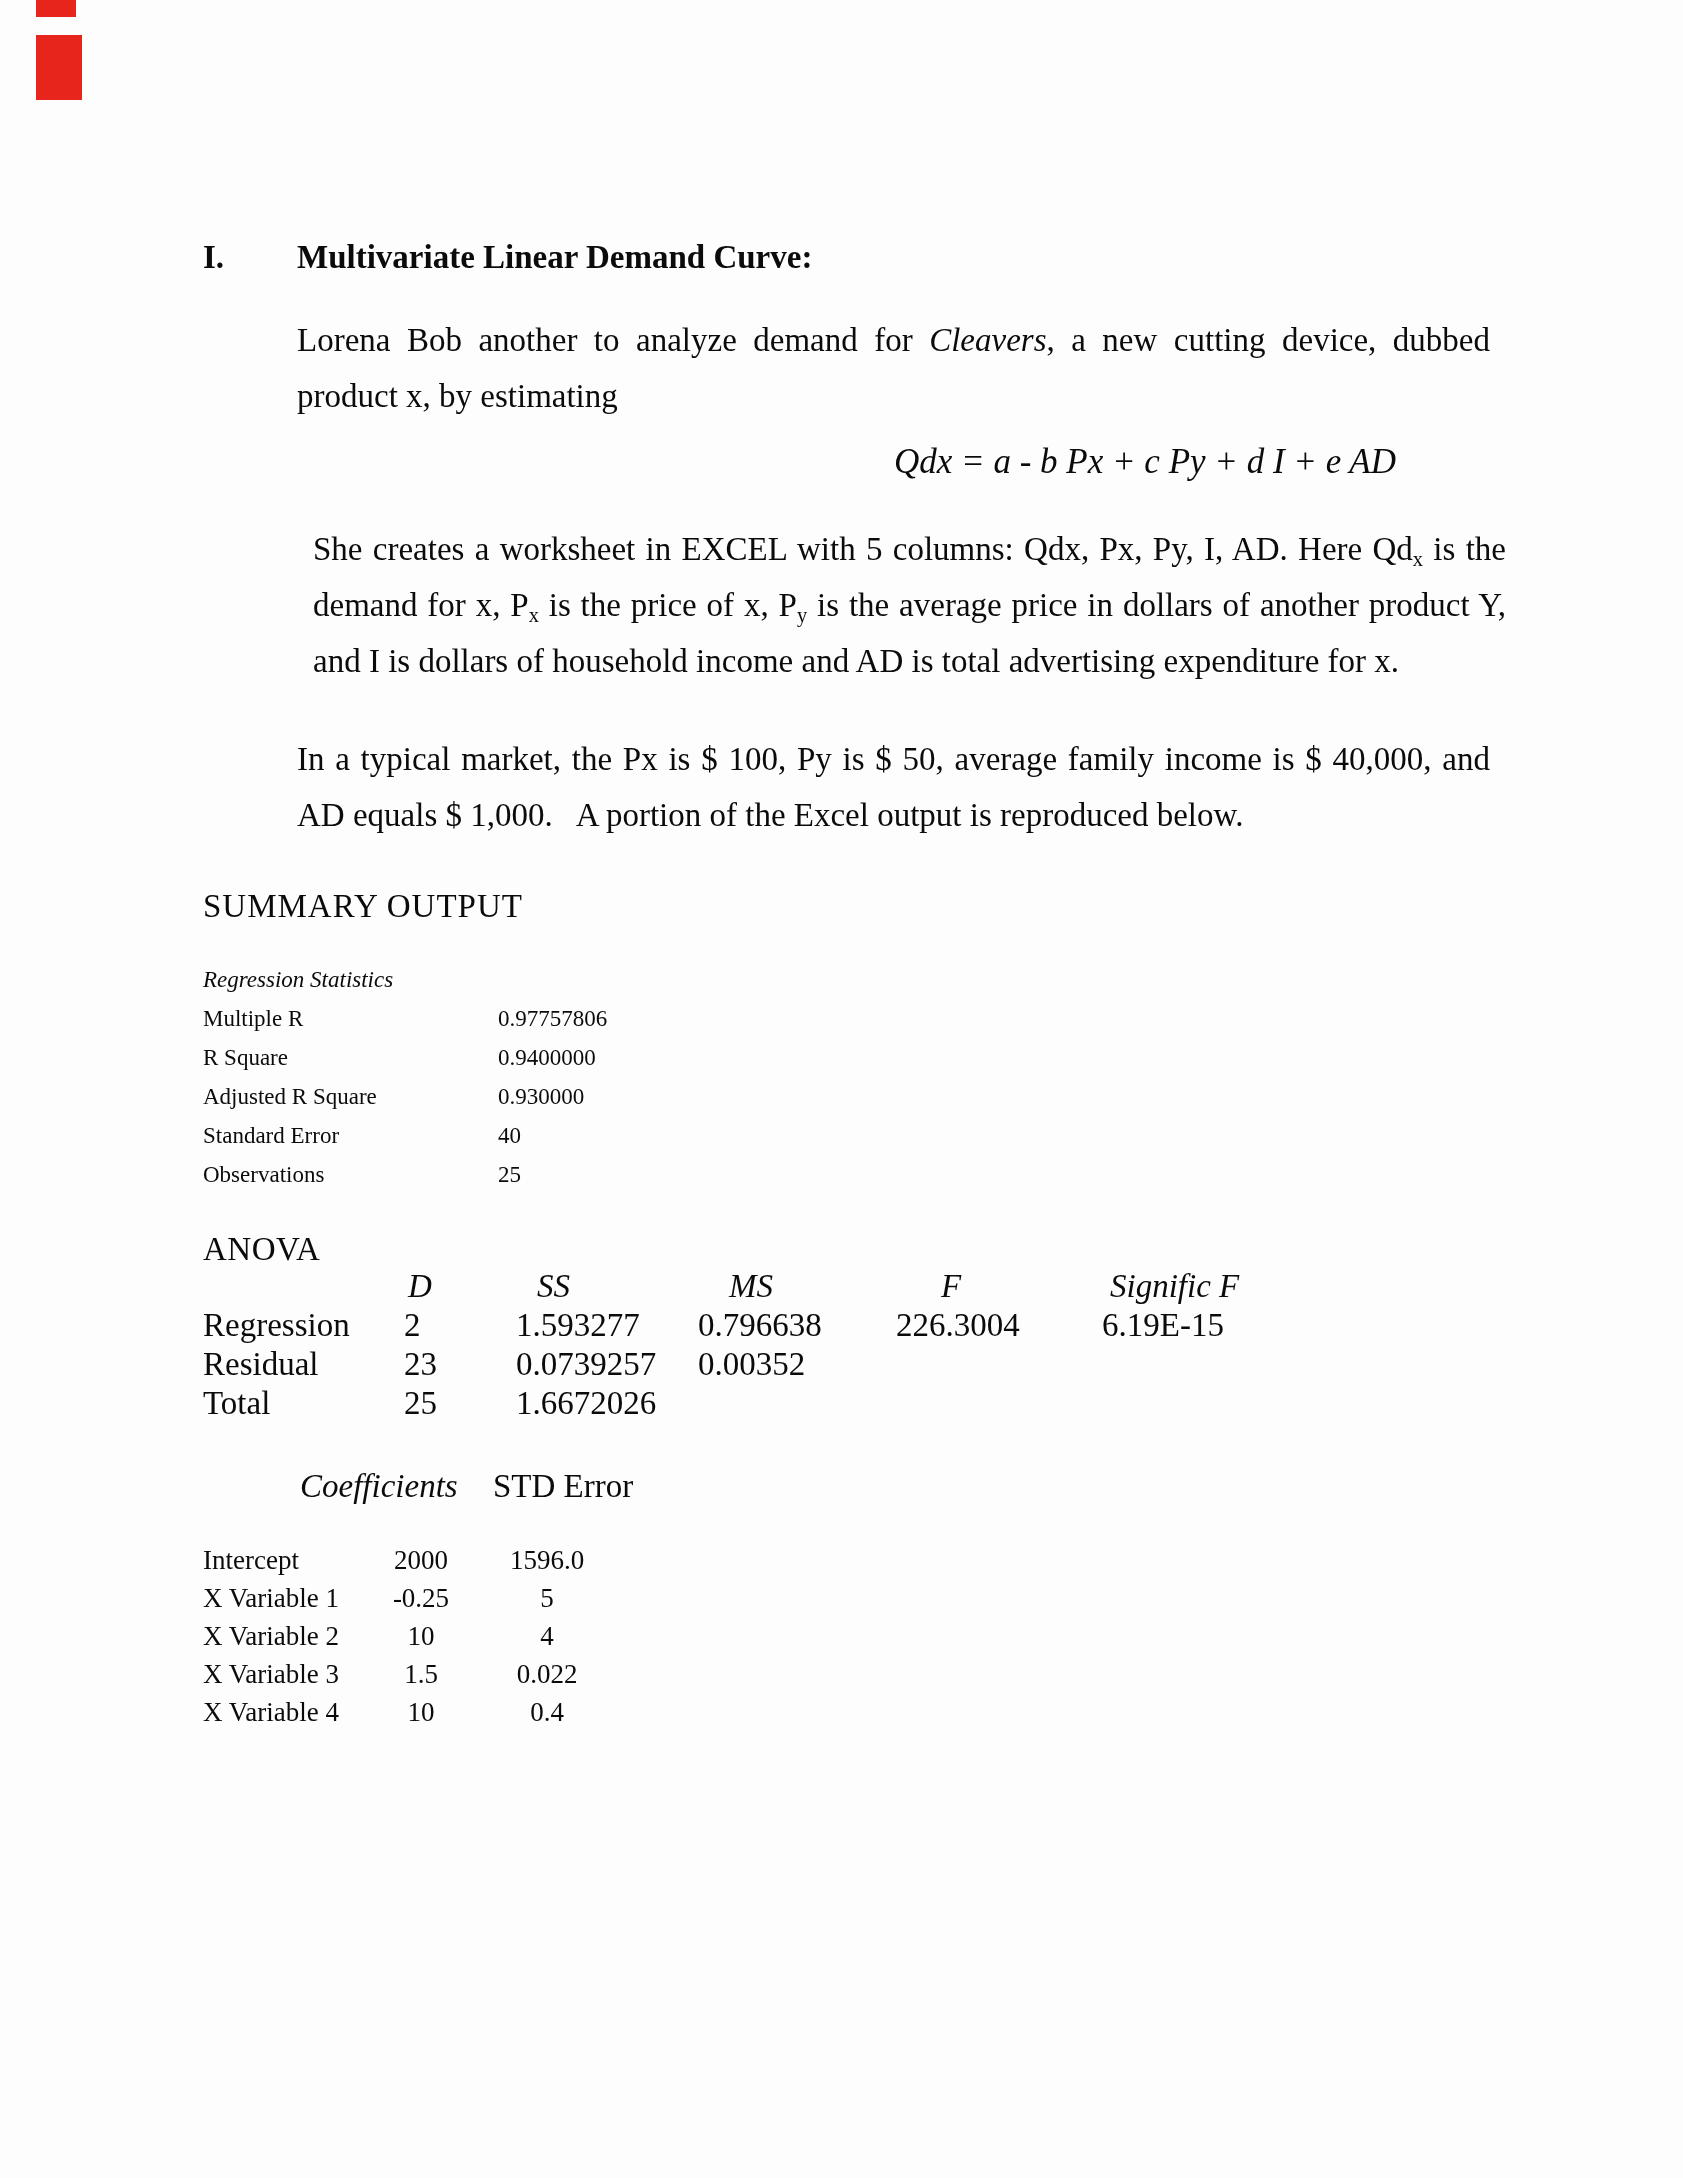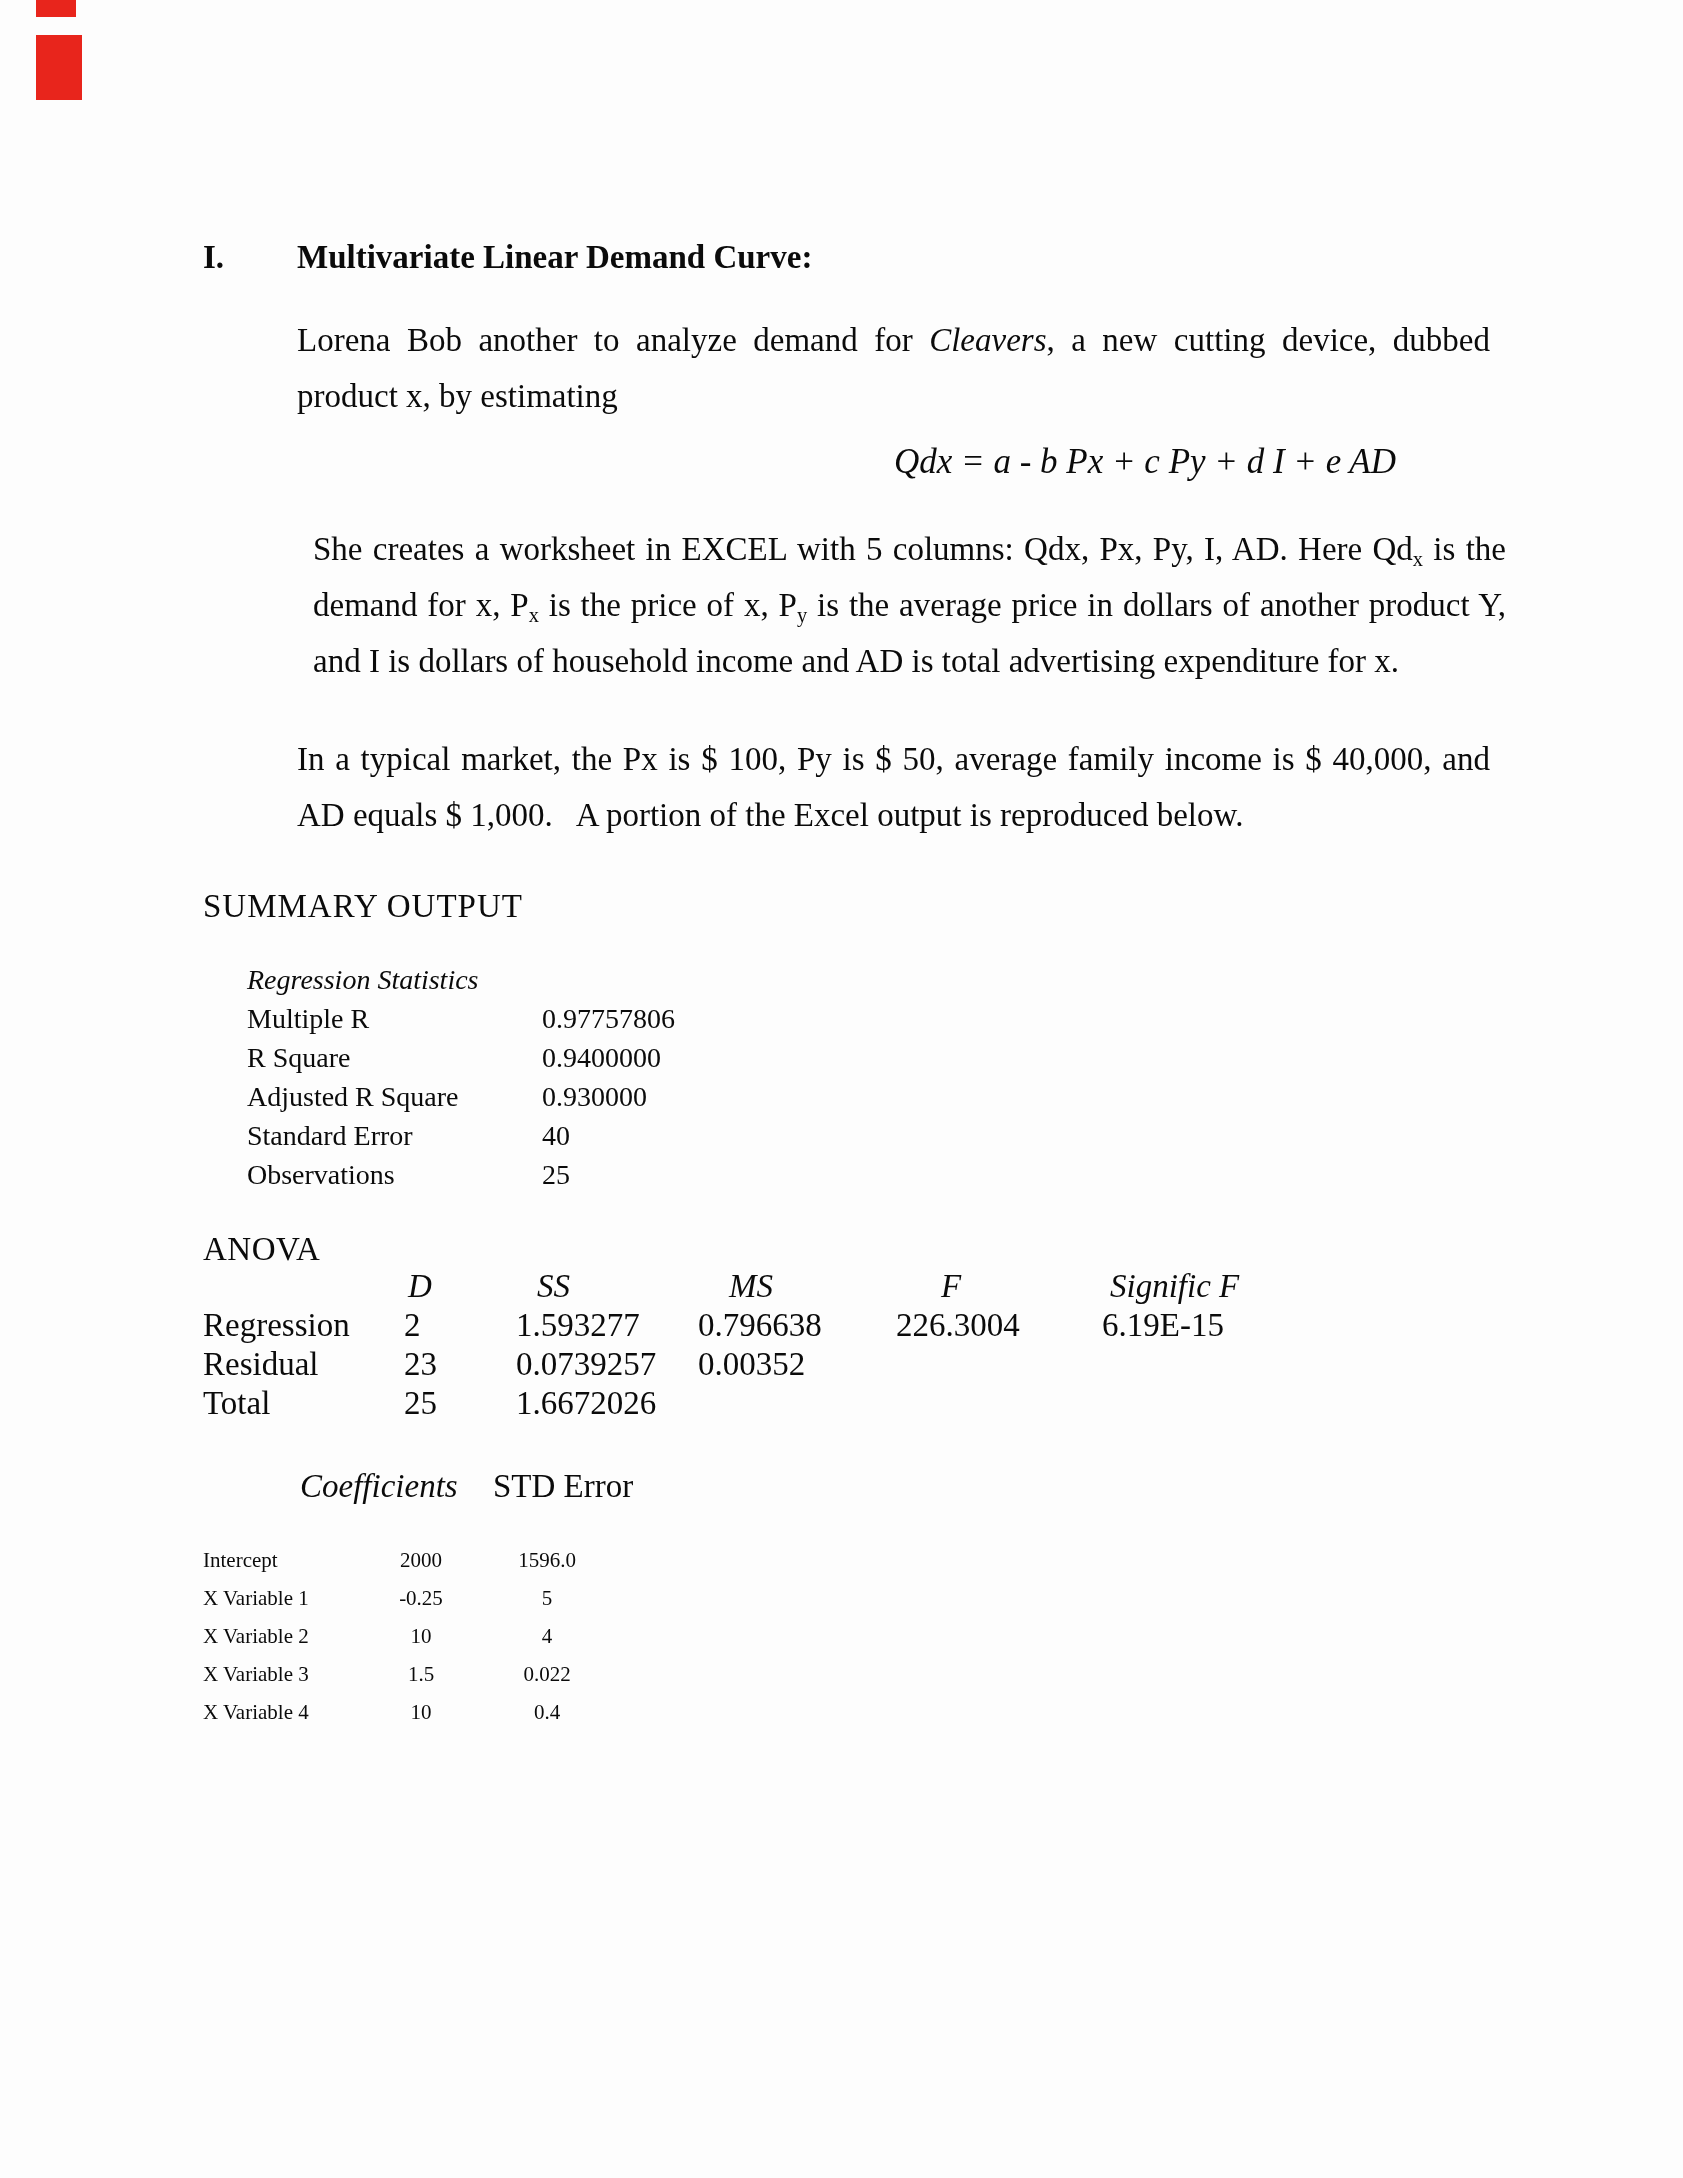--- a/index.html
+++ b/index.html
@@ -24,21 +24,21 @@
   .para{left:297px;width:1193px;font-size:33px;}
   .para .line{height:56px;line-height:56px;white-space:nowrap;}
   .para .jline{white-space:normal;text-align:justify;text-align-last:justify;}
   #para1{top:312px;}
   #para2{top:521px;margin-left:16px;}
   #para3{top:731px;}
   #equation{left:297px;top:434px;width:1099px;text-align:right;
             font-style:italic;font-size:35px;line-height:56px;}
   
   #summary-heading{left:203px;top:887px;font-size:33px;line-height:38px;letter-spacing:1px;}
-  #regstats{left:203px;top:960px;font-size:28px;margin-left:44px;}
+  #regstats{left:203px;top:960px;font-size:23px;}
   #regstats .srow{position:relative;height:39px;line-height:39px;}
   #regstats .sval{position:absolute;left:295px;top:0;}
   #regstats-heading{font-style:italic;}
   
   #anova-heading{left:203px;top:1230px;font-size:33px;line-height:38px;letter-spacing:0.5px;}
   #anova{left:203px;top:1267px;font-size:33px;width:1287px;}
   #anova .arow{position:relative;height:39px;line-height:39px;}
   #anova .hd{font-style:italic;}
   #anova .c-d{position:absolute;left:201px;top:0;}
   #anova .c-ss{position:absolute;left:297px;top:0;margin-left:16px;}
@@ -47,21 +47,21 @@
   #anova .c-sig{position:absolute;left:899px;top:0;}
   #anova .h-d{position:absolute;left:205px;top:0;}
   #anova .h-ss{position:absolute;left:334px;top:0;}
   #anova .h-ms{position:absolute;left:526px;top:0;}
   #anova .h-f{position:absolute;left:738px;top:0;}
   #anova .h-sig{position:absolute;left:907px;top:0;}
   
   #coef-headers{left:203px;top:1467px;font-size:33px;line-height:38px;width:693px;height:38px;}
   #coef-headers .h-coef{position:absolute;left:97px;top:0;font-style:italic;}
   #coef-headers .h-std{position:absolute;left:290px;top:0;}
-  #coef{left:203px;top:1541px;font-size:21px;width:693px;}
+  #coef{left:203px;top:1541px;font-size:27px;width:693px;}
   #coef .crow{position:relative;height:38px;line-height:38px;}
   #coef .c-coef{position:absolute;left:161px;top:0;width:114px;text-align:center;}
   #coef .c-std{position:absolute;left:287px;top:0;width:114px;text-align:center;}
 </style>
 </head>
 <body>
 
 <div id="page" style="background: rgb(253, 253, 253); color: rgb(11, 11, 11);">
 
   <div class="abs" id="mark-small" style="background: rgb(232, 37, 28);"></div>

